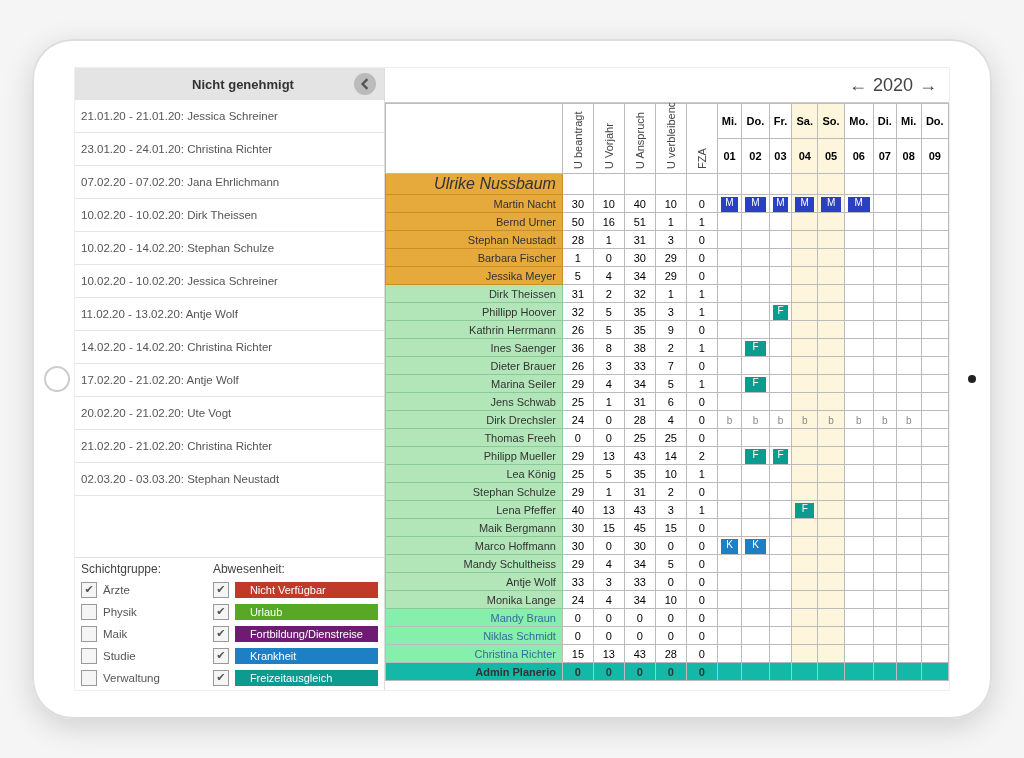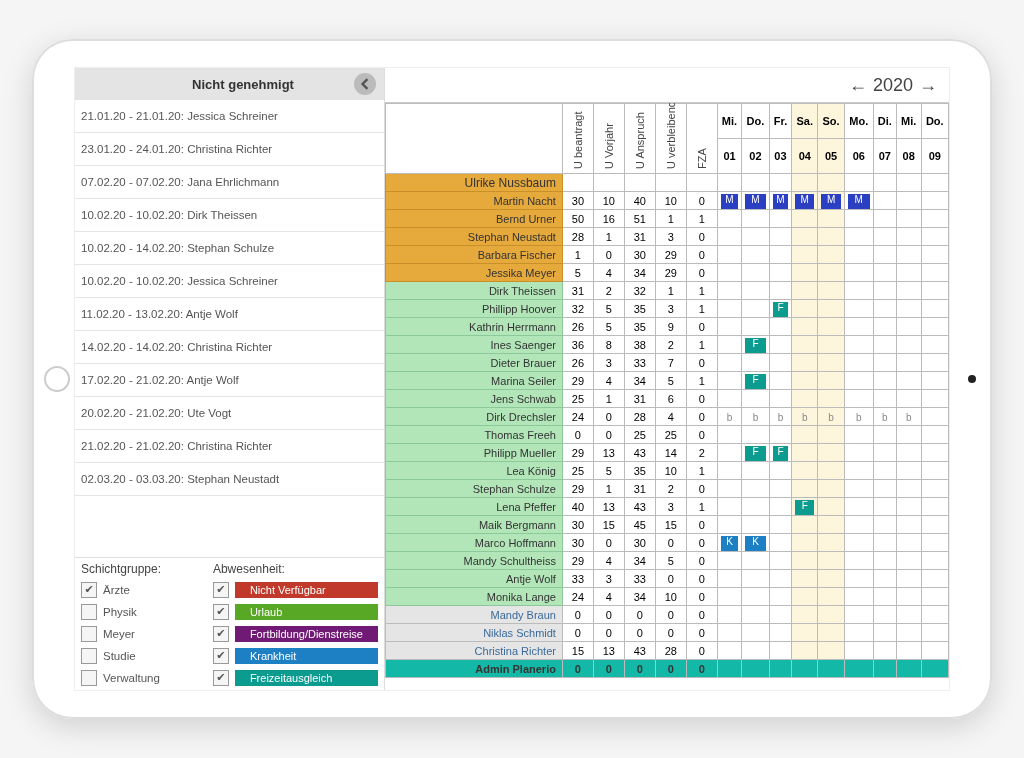--- a/index.html
+++ b/index.html
@@ -157,34 +157,34 @@
   th.rot > div {
     transform: rotate(-90deg);
     width: 18px;
     white-space: nowrap;
     margin: 0 auto;
     position: relative;
     top: -6px;
   }
   .g-orange td.name-col { background: #e5a93c; color: #333; border-color:#c9902a;}
   .g-green td.name-col  { background: #b2e6b8; color: #333; border-color:#8cc99a;}
-  .g-white td.name-col  { background: #e5e5e5; }
+  .g-white td.name-col  { background: #86efac; }
   .g-admin td { background: #14b8a6; font-weight: bold; color:#333;}
   .cell-badge {
     color: #fff; font-size: 10px; display:inline-block;
     width: 100%; height: 100%;
   }
   .c-M { background: #2b3fc2; }
   .c-F { background: #0b9b8f; }
   .c-K { background: #1d7fc4; }
   .c-b { color: #888; font-size:10px;}
   .weekend { background: #fdf6dc; margin-top: 17px; }
   td.stat { min-width: 28px; }
   td.day  { min-width: 20px; }
-  .stub-name { color:#9a6b1a; font-size:12px; text-align:right; padding-right:6px;}
+  .stub-name { color:#9a6b1a; font-size:16px; text-align:right; padding-right:6px;font-style:italic;}
 </style>
 </head>
 <body>
 
 <div class="tablet">
   <div class="home-btn-left"></div>
   <div class="home-btn-right"></div>
 
   <div class="screen">
 
@@ -218,21 +218,21 @@
               <div class="chk-row">
                 <div class="chk">✔</div>
                 <span style="color:#555">Ärzte</span>
               </div>
               <div class="chk-row">
                 <div class="chk"></div>
                 <span style="color:#555">Physik</span>
               </div>
               <div class="chk-row">
                 <div class="chk"></div>
-                <span style="color:#555">Meyer</span>
+                <span style="color:#555">Maik</span>
               </div>
               <div class="chk-row">
                 <div class="chk"></div>
                 <span style="color:#555">Studie</span>
               </div>
               <div class="chk-row">
                 <div class="chk"></div>
                 <span style="color:#555">Verwaltung</span>
               </div>
             </div>

